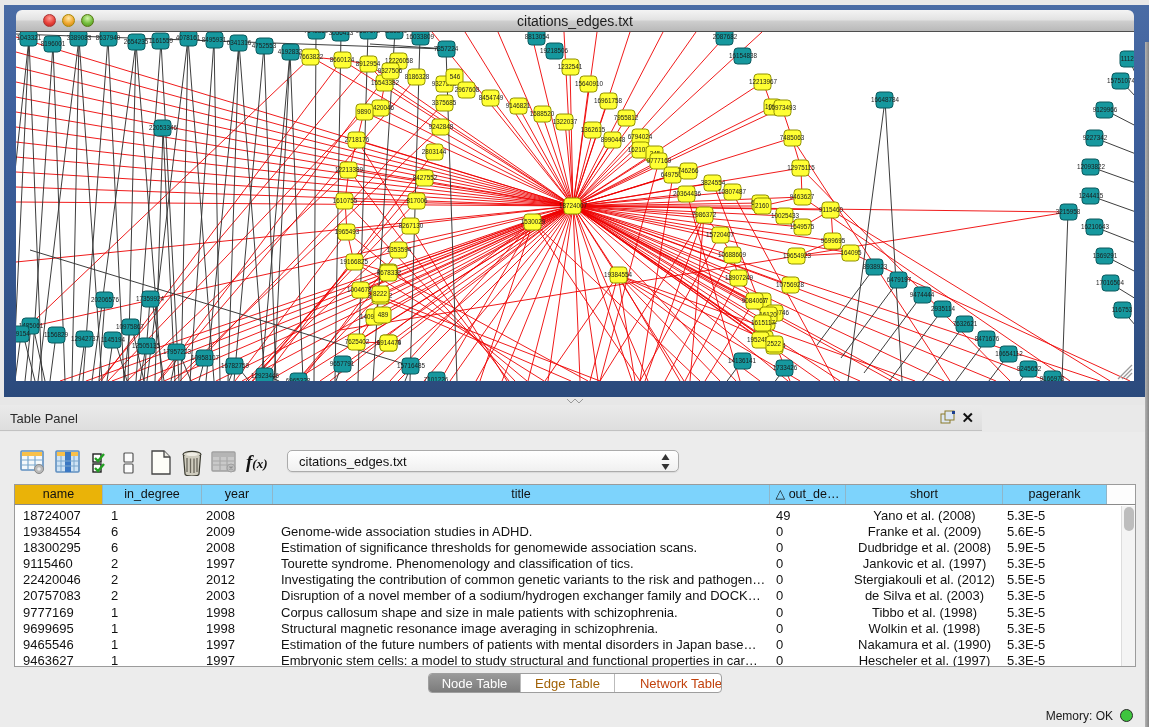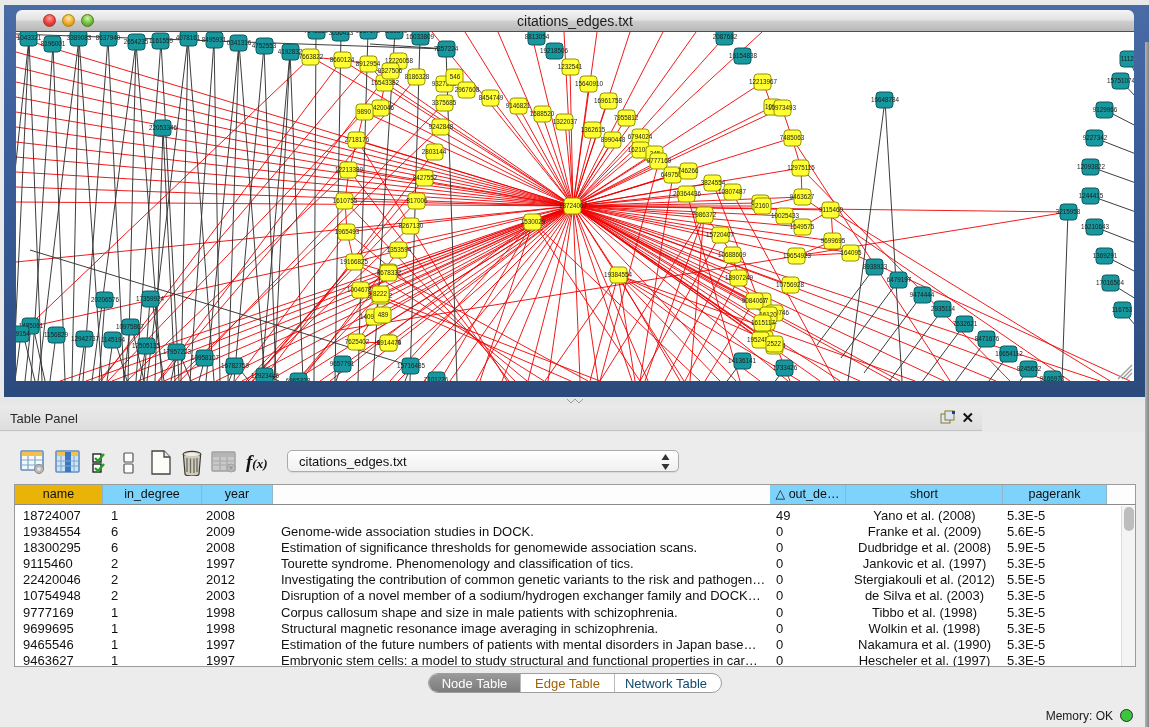--- a/index.html
+++ b/index.html
@@ -19,25 +19,25 @@
 #panel{position:absolute;left:0;top:432px;width:1149px;height:295px;background:#ececec}
 #thead{position:absolute;left:14px;top:484px;width:1122px;height:21px;border:1px solid #9b9b9b;border-bottom:1px solid #8a8a8a;background:#fdfdfd;font-size:12.5px;color:#111}
 #thead div{position:absolute;top:0;height:19px;line-height:19px;text-align:center;border-right:1px solid #8fb6c9;overflow:hidden;background:#7dd3fc}
 #tbody{position:absolute;left:14px;top:505px;width:1122px;height:162px;background:#fff;border:1px solid #9b9b9b;border-top:none;overflow:hidden;padding-top:3px}
 .tr{position:relative;height:16.1px;line-height:16.1px;font-size:13px;color:#111;white-space:nowrap}
 .tr div{position:absolute;top:0;overflow:hidden}
 .c0{left:8px;width:90px} .c1{left:96px;width:95px} .c2{left:191px;width:75px} .c3{left:266px;width:488px}
 .c4{left:761px;width:70px} .c5{left:831px;width:157px;text-align:center} .c6{left:992px;width:95px}
 #sbar{position:absolute;left:1121px;top:506px;width:14px;height:160px;background:#f4f4f4;border-left:1px solid #ddd}
 #sthumb{position:absolute;left:2px;top:1px;width:10px;height:24px;border-radius:5px;background:#bdbdbd}
-#tabs{position:absolute;left:428px;top:673px;width:294px;height:20px;border:1px solid #9e9e9e;border-radius:10px;background:#fff;font-size:13px;overflow:hidden}
+#tabs{position:absolute;left:428px;top:673px;width:294px;height:20px;border:1px solid #9e9e9e;border-radius:4px;background:#fff;font-size:13px;overflow:hidden}
 #tabs div{position:absolute;top:0;height:20px;line-height:19px;text-align:center}
 #tabA{left:0;width:91px;background:linear-gradient(180deg,#9a9a9a,#787878);color:#fff}
 #tabB{left:91px;width:95px;color:#a16207;border-left:1px solid #bbb;border-right:1px solid #bbb}
-#tabC{left:183px;width:108px;color:#0c4a6e}
+#tabC{left:198px;width:108px;color:#c2410c}
 #mem{position:absolute;right:36px;top:709px;font-size:12px;color:#1a1a1a}
 #dot{position:absolute;right:16px;top:709px;width:13px;height:13px;border-radius:50%;background:#3ec53e;border:1px solid #2a2a2a}
 .ticon{position:absolute;top:450px}
 </style></head><body>
 <div id="app">
 <div id="blue"></div>
 <div id="win">
   <div id="cv">
         <svg width="1118" height="349" viewBox="0 0 1118 349" style="position:absolute;left:0;top:0">
           <defs>
@@ -1017,38 +1017,39 @@
  <div style="position:absolute;left:11px;top:3px;font-size:13px;color:#111">citations_edges.txt</div>
  <svg style="position:absolute;right:8px;top:3px" width="9" height="16" viewBox="0 0 9 16">
         <path d="M4.5 0 L8.5 6 H0.5 Z" fill="#333"></path>
         <path d="M4.5 16 L8.5 10 H0.5 Z" fill="#333"></path>
       </svg>
 </div>
 <div id="thead">
   <div style="left:0;width:88px;background:#eab308">name</div>
   <div style="left:88px;width:99px">in_degree</div>
   <div style="left:187px;width:71px">year</div>
+  <div style="left:258px;width:497px">title</div>
   <div style="left:755px;width:76px">△ out_de…</div>
   <div style="left:831px;width:157px">short</div>
   <div style="left:988px;width:104px">pagerank</div>
 </div>
 <div id="tbody">
       <div class="tr">
         <div class="c0">18724007</div>
         <div class="c1">1</div>
         <div class="c2">2008</div>
         <div class="c4">49</div>
         <div class="c5">Yano et al. (2008)</div>
         <div class="c6">5.3E-5</div>
       </div>
       <div class="tr">
         <div class="c0">19384554</div>
         <div class="c1">6</div>
         <div class="c2">2009</div>
-        <div class="c3">Genome-wide association studies in DOCK.</div>
+        <div class="c3">Genome-wide association studies in ADHD.</div>
         <div class="c4">0</div>
         <div class="c5">Franke et al. (2009)</div>
         <div class="c6">5.6E-5</div>
       </div>
       <div class="tr">
         <div class="c0">18300295</div>
         <div class="c1">6</div>
         <div class="c2">2008</div>
         <div class="c3">Estimation of significance thresholds for genomewide association scans.</div>
         <div class="c4">0</div>
@@ -1067,21 +1068,21 @@
       <div class="tr">
         <div class="c0">22420046</div>
         <div class="c1">2</div>
         <div class="c2">2012</div>
         <div class="c3">Investigating the contribution of common genetic variants to the risk and pathogen…</div>
         <div class="c4">0</div>
         <div class="c5">Stergiakouli et al. (2012)</div>
         <div class="c6">5.5E-5</div>
       </div>
       <div class="tr">
-        <div class="c0">10754948</div>
+        <div class="c0">20757083</div>
         <div class="c1">2</div>
         <div class="c2">2003</div>
         <div class="c3">Disruption of a novel member of a sodium/hydrogen exchanger family and DOCK…</div>
         <div class="c4">0</div>
         <div class="c5">de Silva et al. (2003)</div>
         <div class="c6">5.3E-5</div>
       </div>
       <div class="tr">
         <div class="c0">9777169</div>
         <div class="c1">1</div>

